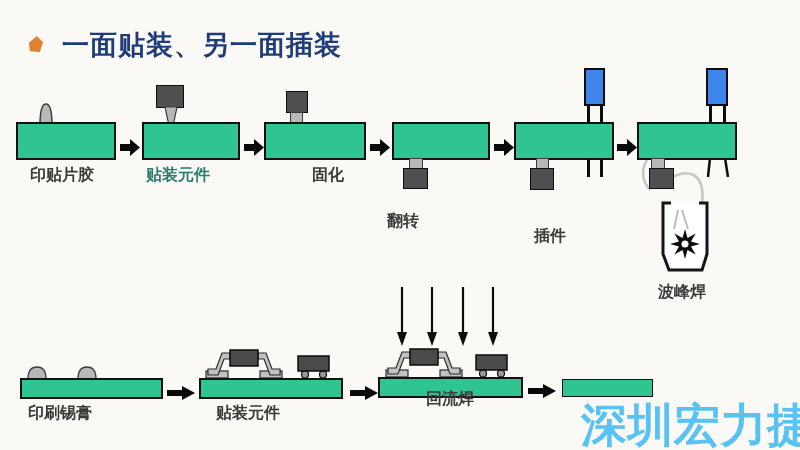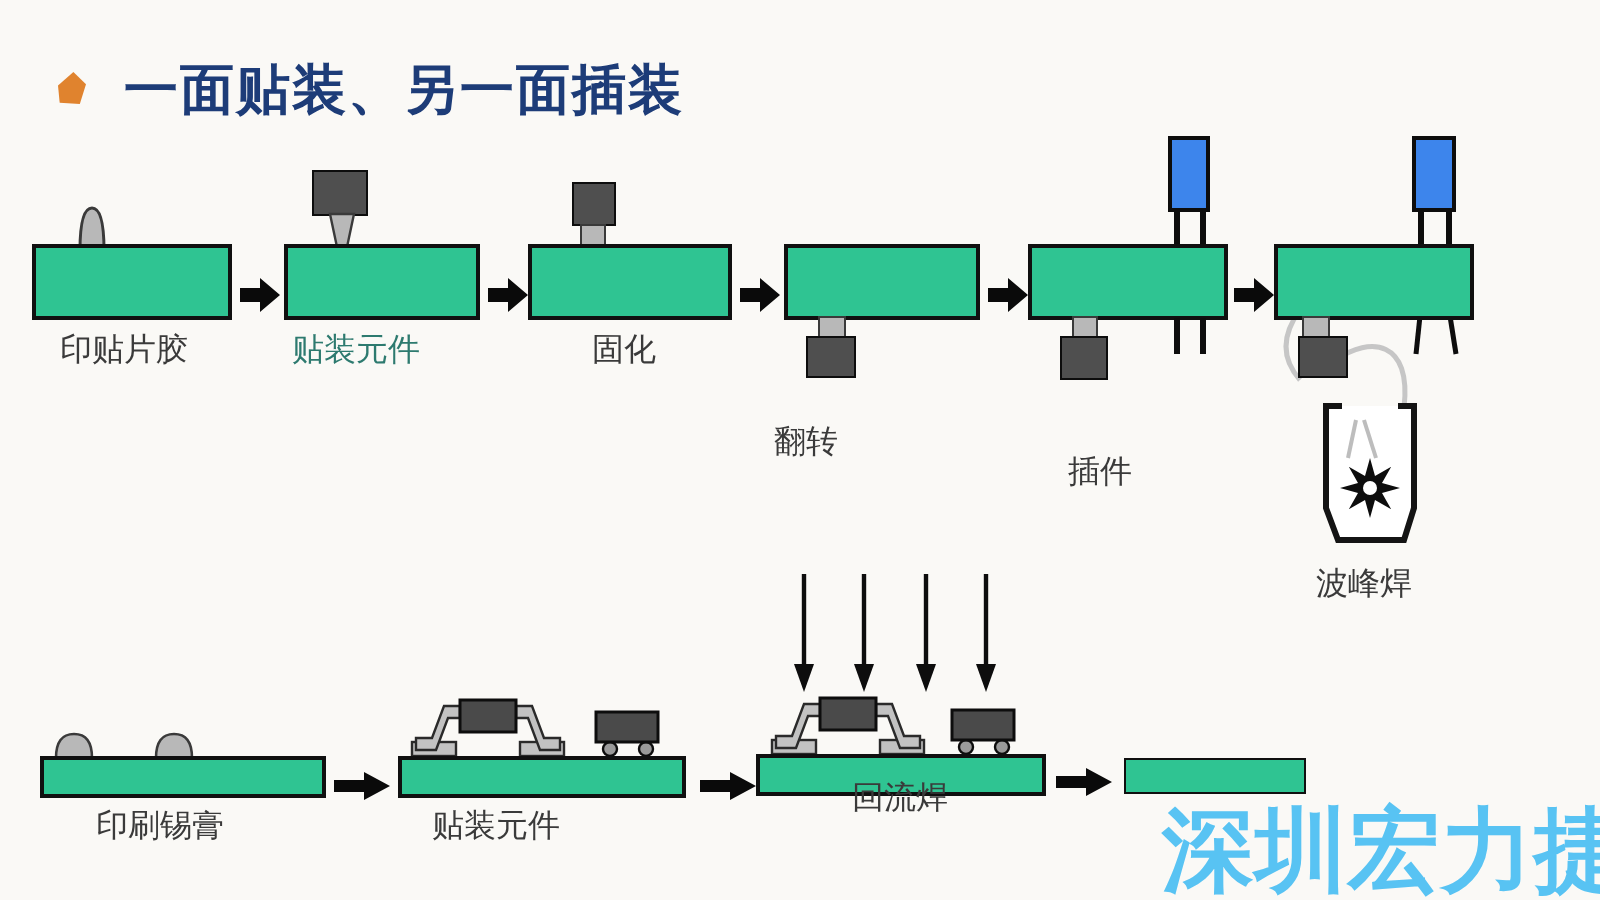--- a/index.html
+++ b/index.html
@@ -36,21 +36,21 @@
   }
   .lead-line { position:absolute; width:2.5px; background:#0d0d0d; }
   .cap {
     position:absolute; box-sizing:border-box;
     background:var(--capacitor-blue,#3d85ec); border:2px solid #0d0d0d;
   }
   
   .step-label {
     position:absolute; transform:translateX(-50%);
     font-family:"Liberation Serif", serif;
-    font-size:16px; color:var(--label-gray,#3a3a3a); white-space:nowrap;
+    font-size:16px; color:var(--label-gray,#3a3a3a); white-space:nowrap;font-weight:bold;
   }
   .step-label.teal { color:var(--highlight-teal,#2d7a6f); }
   
   .abs { position:absolute; }
   .flow-arrow polygon { fill:#0a0a0a; }
   .watermark {
     position:absolute; left:581px; top:395px;
     font-size:46px; font-weight:bold; letter-spacing:0.5px;
     color:var(--watermark-blue,#58c3f3); white-space:nowrap;
   }
@@ -80,21 +80,21 @@
   <div class="pcb" style="left:142px;top:122px;width:98px;height:38px"></div>
   <div class="step-label teal" style="left:178px;top:165px">贴装元件</div>
 
   <svg class="abs flow-arrow" style="left:244px;top:139px" width="20" height="17" viewBox="0 0 20 17">
       <polygon points="0,5 10,5 10,0 20,8.5 10,17 10,12 0,12"></polygon>
     </svg>
 
   <div class="comp" style="left:286px;top:91px;width:22px;height:22px"></div>
   <div class="lead-block" style="left:290px;top:112px;width:13px;height:11px"></div>
   <div class="pcb" style="left:264px;top:122px;width:102px;height:38px"></div>
-  <div class="step-label" style="left:312px;top:165px">固化</div>
+  <div class="step-label" style="left:328px;top:165px">固化</div>
 
   <svg class="abs flow-arrow" style="left:370px;top:139px" width="20" height="17" viewBox="0 0 20 17">
       <polygon points="0,5 10,5 10,0 20,8.5 10,17 10,12 0,12"></polygon>
     </svg>
 
   <div class="pcb" style="left:392px;top:122px;width:98px;height:38px"></div>
   <div class="lead-block" style="left:409px;top:158px;width:14px;height:11px"></div>
   <div class="comp" style="left:403px;top:168px;width:25px;height:21px"></div>
   <div class="step-label" style="left:403px;top:211px">翻转</div>
 
@@ -140,21 +140,21 @@
   <div class="comp" style="left:649px;top:168px;width:25px;height:21px"></div>
   <div class="step-label" style="left:682px;top:282px">波峰焊</div>
 
   <svg class="abs" style="left:27px;top:366px" width="20" height="13" viewBox="0 0 20 13">
     <path d="M1 13 Q1 1 10 1 Q19 1 19 13 Z" fill="#b8b8b8" stroke="#3a3a3a" stroke-width="1.3"></path>
   </svg>
   <svg class="abs" style="left:77px;top:366px" width="20" height="13" viewBox="0 0 20 13">
     <path d="M1 13 Q1 1 10 1 Q19 1 19 13 Z" fill="#b8b8b8" stroke="#3a3a3a" stroke-width="1.3"></path>
   </svg>
   <div class="pcb" style="left:20px;top:378px;width:143px;height:21px"></div>
-  <div class="step-label" style="left:80px;top:403px">印刷锡膏</div>
+  <div class="step-label" style="left:60px;top:403px">印刷锡膏</div>
 
   <svg class="abs flow-arrow" style="left:167px;top:386px" width="28" height="14" viewBox="0 0 28 14">
       <polygon points="0,4 15,4 15,0 28,7 15,14 15,10 0,10"></polygon>
     </svg>
 
   <svg class="abs" style="left:204px;top:348px" width="80" height="31" viewBox="0 0 80 31">
     <rect x="2" y="23" width="22" height="7" fill="#c2c2c2" stroke="#2a2a2a" stroke-width="1.2"></rect>
     <rect x="56" y="23" width="22" height="7" fill="#c2c2c2" stroke="#2a2a2a" stroke-width="1.2"></rect>
     <polygon points="26,5 18,5 12,21 4,21 4,27 14,27 20,11 26,11" fill="#c2c2c2" stroke="#2a2a2a" stroke-width="1.2"></polygon>
     <polygon points="54,5 62,5 68,21 76,21 76,27 66,27 60,11 54,11" fill="#c2c2c2" stroke="#2a2a2a" stroke-width="1.2"></polygon>

